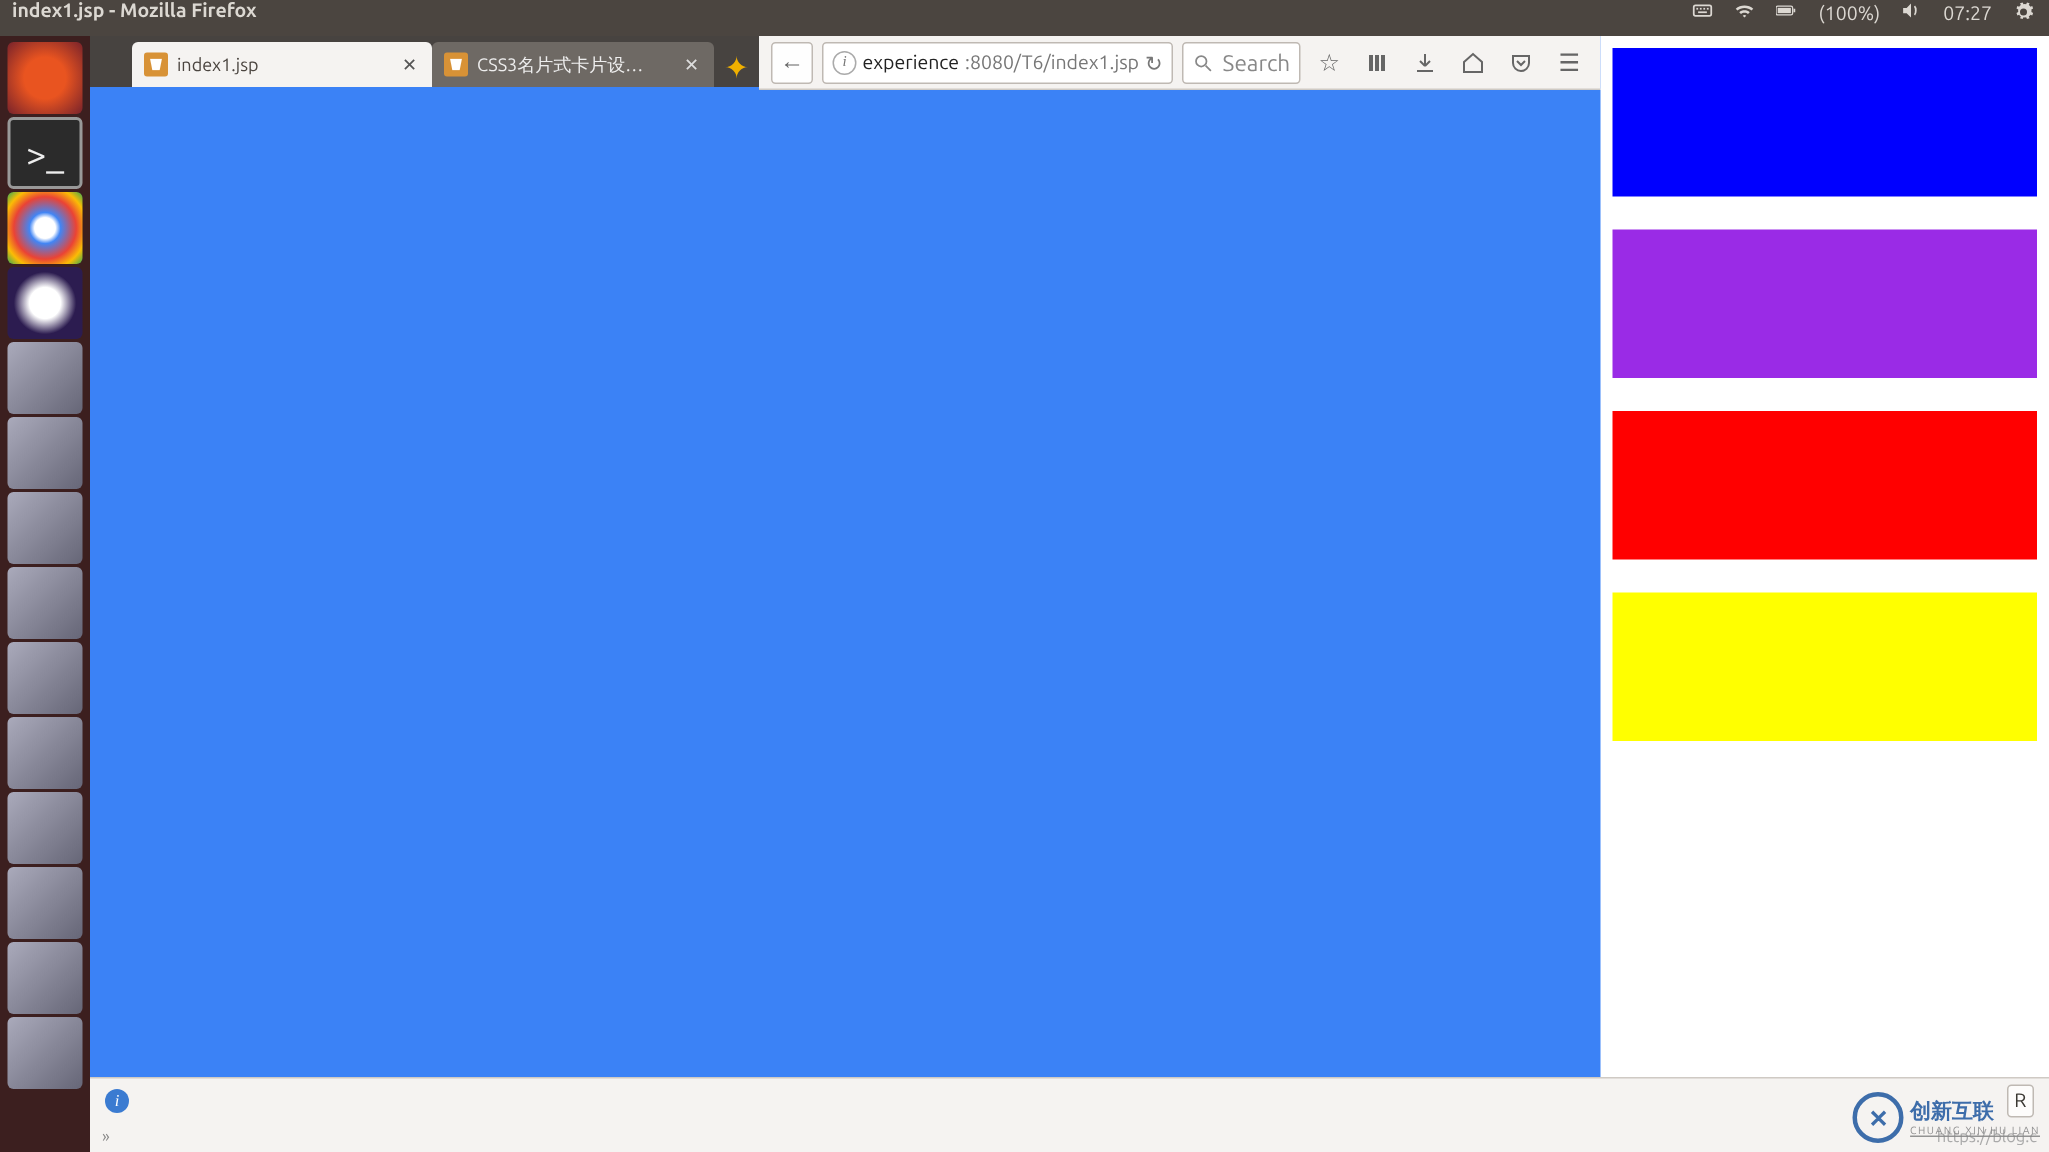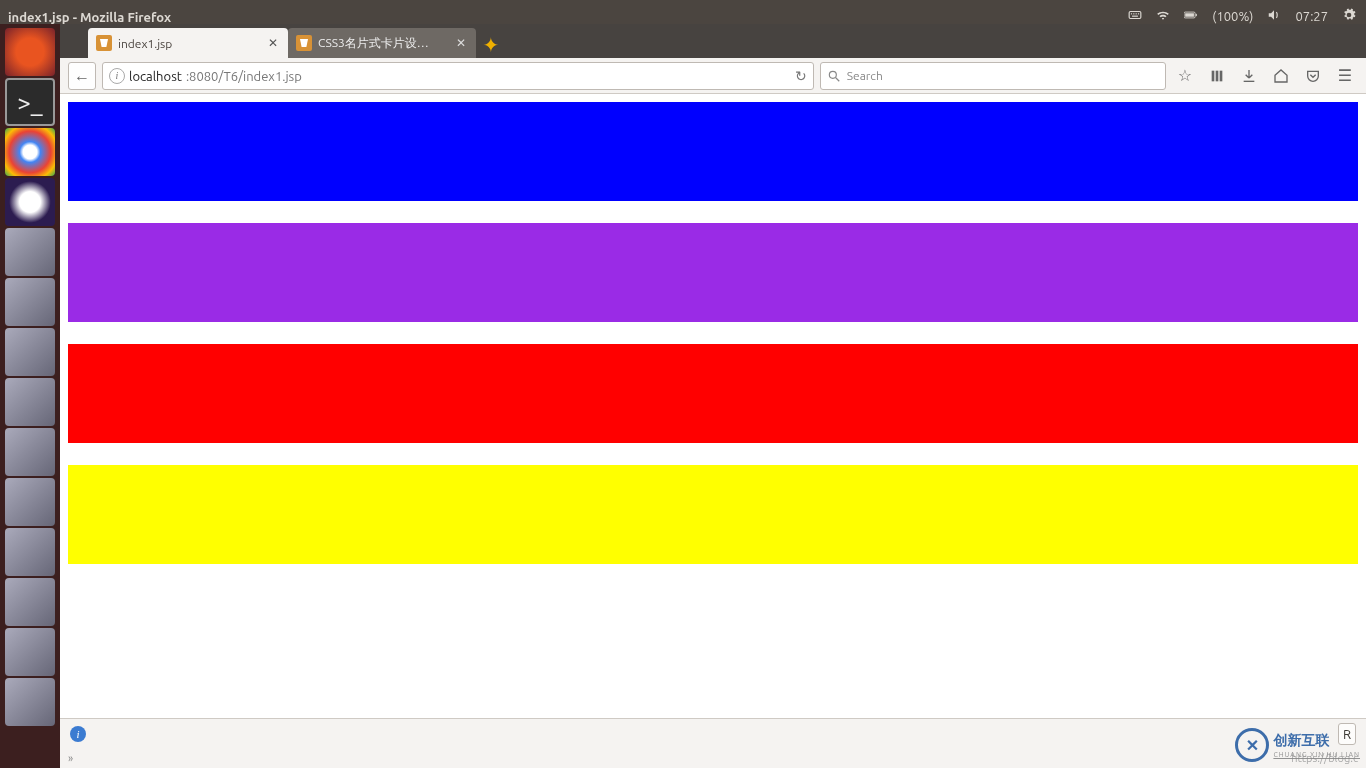--- a/index.html
+++ b/index.html
@@ -11,21 +11,21 @@
   overflow: hidden;
   position: relative;
 }
 
 
 .menubar {
   height: 24px;
   background: #4b4540;
   color: #dcd8d2;
   display: flex;
-  align-items: flex-end;
+  align-items: flex-start;
   font-size: 13px;
   font-weight: bold;
   padding-left: 8px;
   gap: 44px;
 }
 .menubar .title { flex: 1; }
 .menubar .right {
   display: flex;
   align-items: center;
   gap: 14px;
@@ -56,22 +56,22 @@
 .launch-terminal { background: #2b2b2b; border: 2px solid #999; color:#eee; font-size:18px;}
 .launch-chrome { background: radial-gradient(circle,#fff 20%,#4285f4 30%,#ea4335 60%,#fbbc05 80%,#34a853 100%); border-radius:50%;}
 .launch-eclipse { background: radial-gradient(circle,#fff 30%,#2c1c50 60%);}
 .launch-generic { background: linear-gradient(135deg,#aab,#667); }
 
 
 .browser {
   position: absolute;
   left: 60px; top: 24px;
   right: 0; bottom: 0;
-  display: flex; flex-direction: column;
-  background: #1d4ed8;
+  display: flex; 
+  background: #3b82f6;
 }
 
 .tabstrip {
   height: 34px;
   background: #474340;
   display: flex; align-items: flex-end;
   padding-left: 28px;
   gap: 0;
 }
 .tab {
@@ -127,21 +127,21 @@
 .urlbar .host { color:#222; }
 .urlbar .reload { margin-left:auto; color:#777; font-size:14px;}
 .searchbar {
   flex: 1;
   height: 28px;
   border:1px solid #bfb9b3;
   border-radius:3px;
   background:#fff;
   display:flex; align-items:center;
   padding: 0 6px;
-  font-size:12px; color:#888;
+  font-size:15px; color:#888;
   gap:6px;
 }
 .tb-icon { width:26px;height:28px;display:flex;align-items:center;justify-content:center;color:#666;font-size:16px;}
 .tb-icon svg{width:16px;height:16px;fill:#666;}
 
 
 .content { flex:1; background:#fff; padding:8px; display:flex; flex-direction:column; gap:22px;}
 .colorbar { height:99px; }
 
 
@@ -242,21 +242,21 @@
       <span class="tab-title">CSS3名片式卡片设…</span>
       <span class="tab-close">✕</span>
     </div>
     <div class="newtab">✦</div>
   </div>
 
   <div class="toolbar">
     <div class="nav-btn">←</div>
     <div class="urlbar">
       <span class="info">i</span>
-      <span class="host">localhost</span>
+      <span class="host">experience</span>
         <span>:8080/T6/index1.jsp</span>
       <span class="reload">↻</span>
     </div>
     <div class="searchbar">
       <svg viewBox="0 0 24 24" width="14" height="14" fill="#888">
           <circle cx="10" cy="10" r="6" fill="none" stroke="#888" stroke-width="2"></circle>
           <line x1="15" y1="15" x2="21" y2="21" stroke="#888" stroke-width="2"></line>
         </svg>
       <span>Search</span>
     </div>

